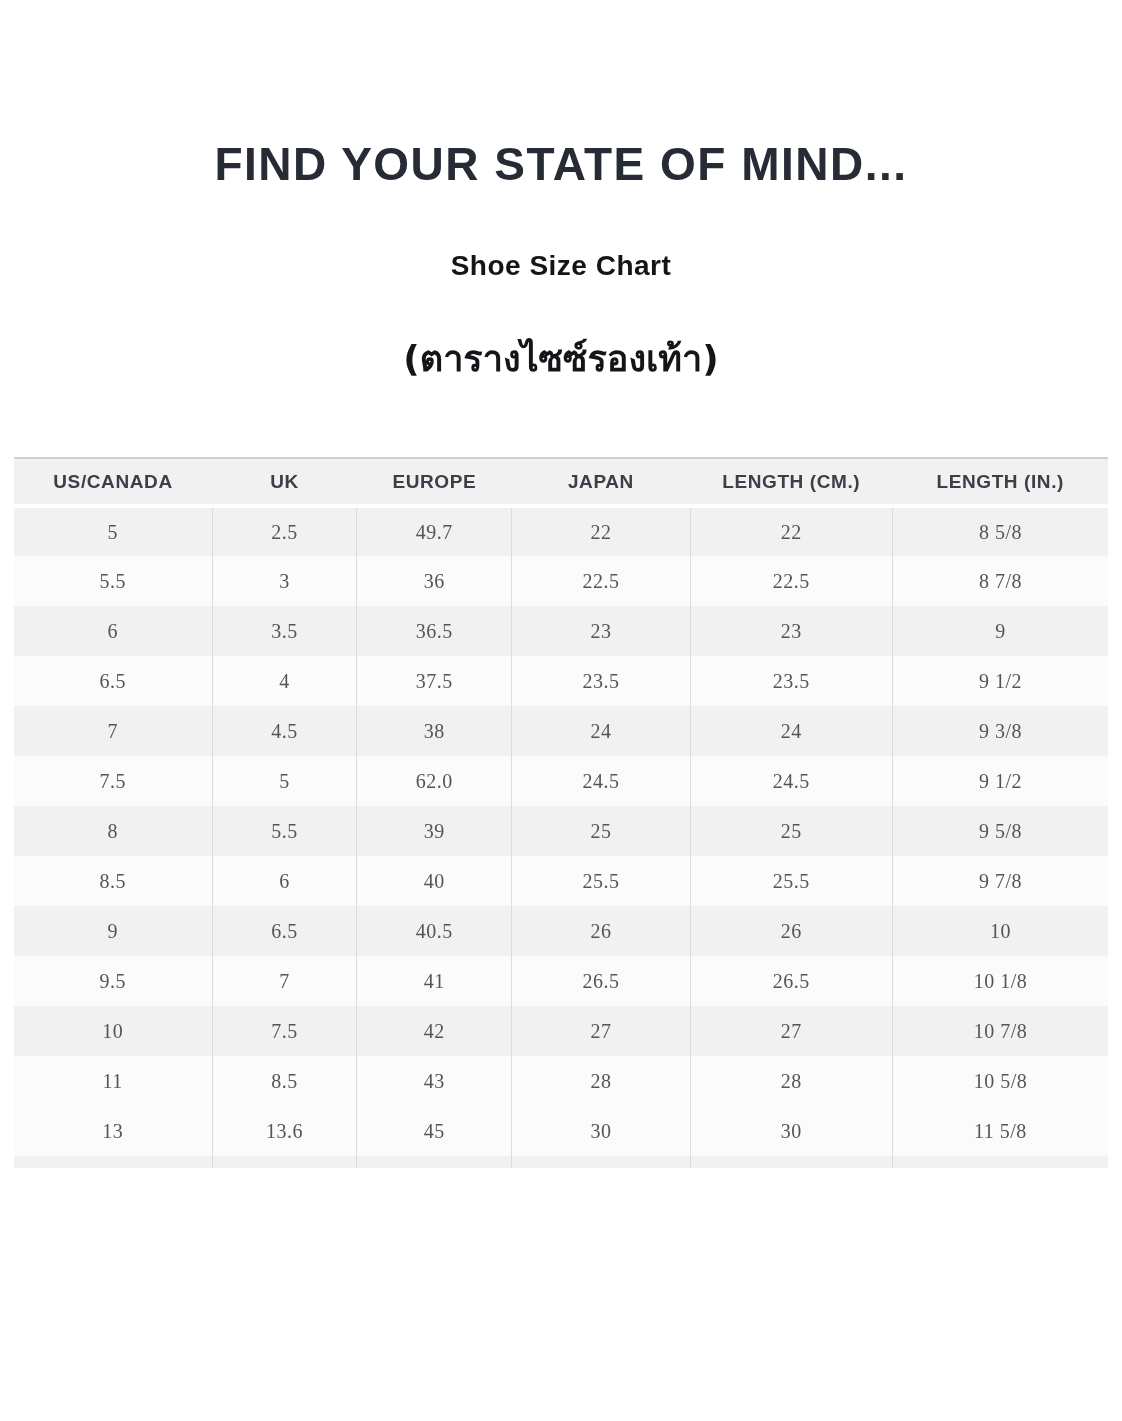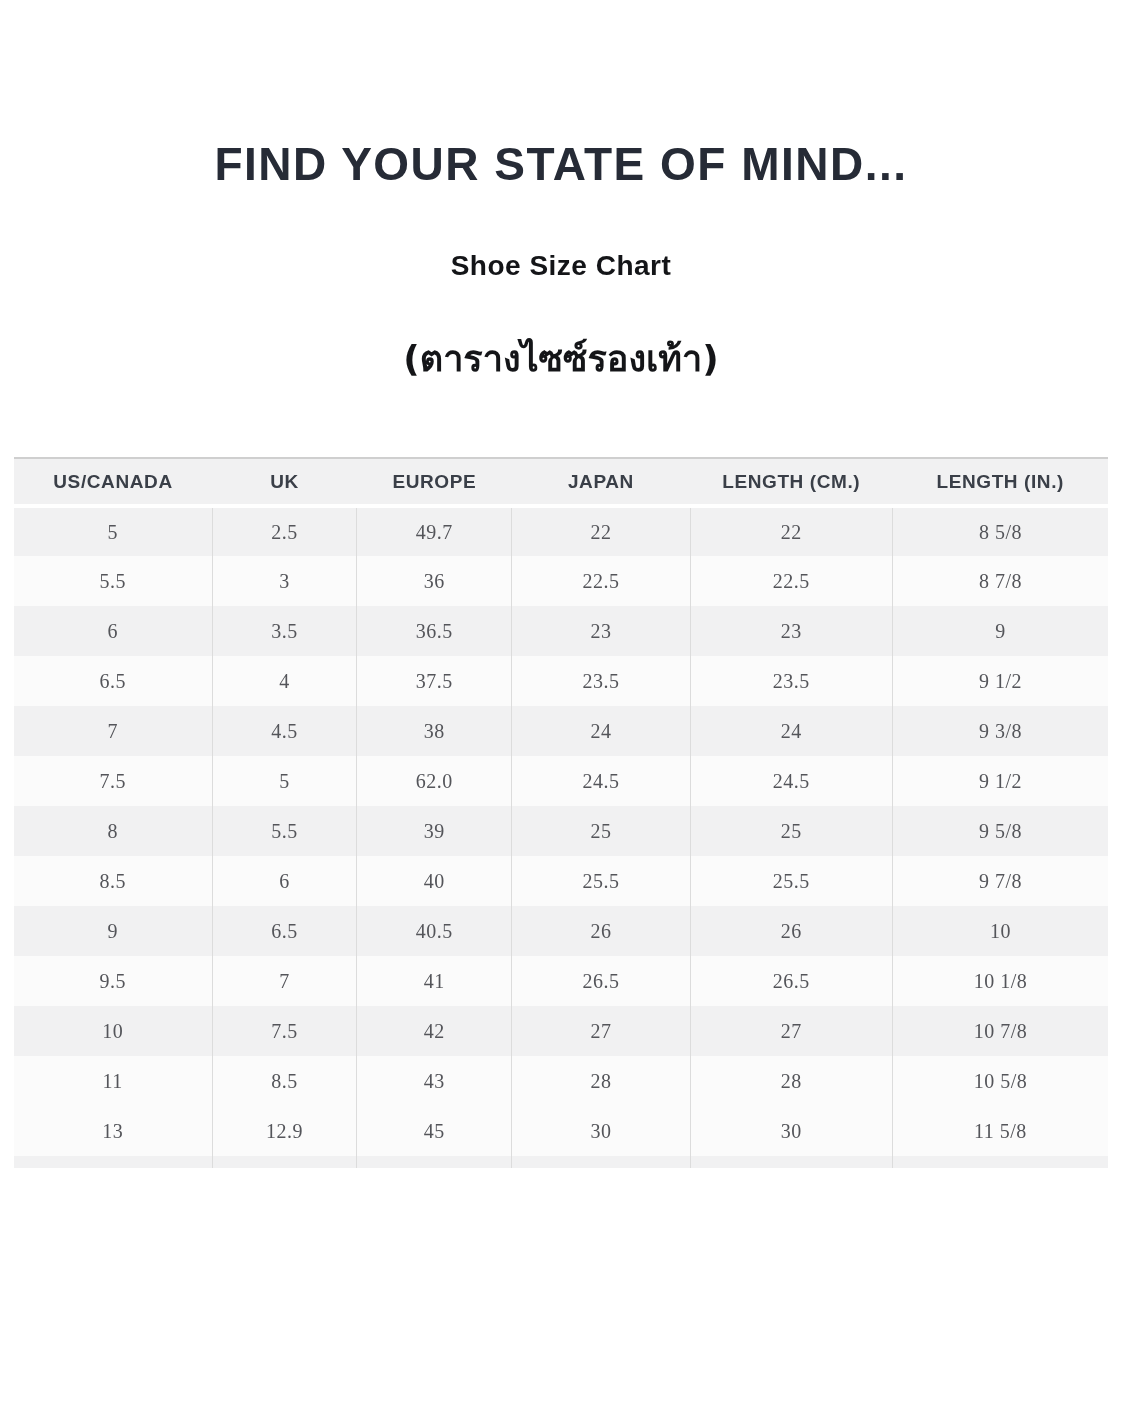--- a/index.html
+++ b/index.html
@@ -219,21 +219,21 @@
           <tr class="even">
             <td>11</td>
             <td>8.5</td>
             <td>43</td>
             <td>28</td>
             <td>28</td>
             <td>10 5/8</td>
           </tr>
           <tr class="even">
             <td>13</td>
-            <td>12.9</td>
+            <td>13.6</td>
             <td>45</td>
             <td>30</td>
             <td>30</td>
             <td>11 5/8</td>
           </tr>
           <tr class="partial">
             <td></td>
             <td></td>
             <td></td>
             <td></td>

